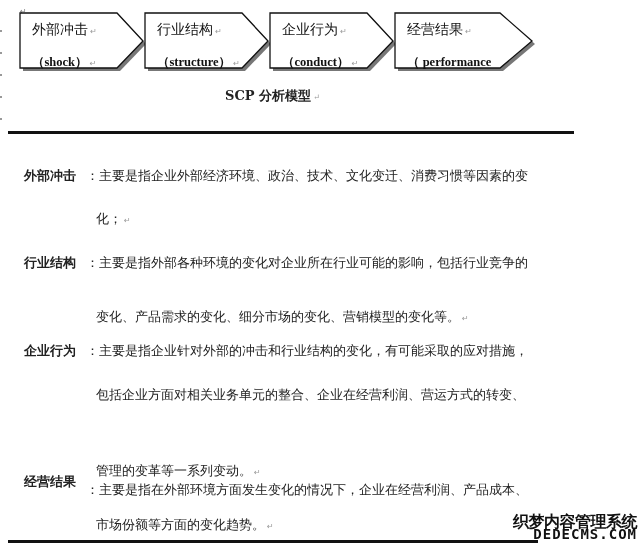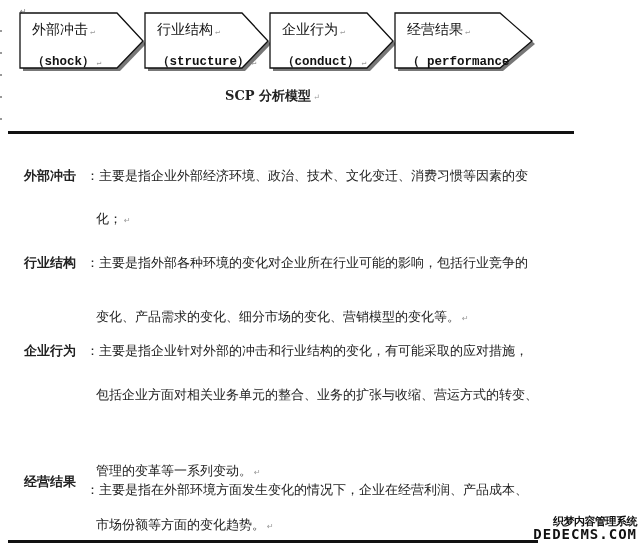--- a/index.html
+++ b/index.html
@@ -49,21 +49,21 @@
     }
     .chev svg {
       position: absolute;
       left: 0; top: 0;
       overflow: visible;
     }
     .chev .txt {
       position: absolute;
       left: 12px;
       top: 7px;
-      font-family: Liberation Mono, monospace;
+      font-family: Liberation Serif, serif;
       font-size: 14px;
       line-height: 20px;
       color: #111;
       white-space: nowrap;
     }
     .chev .txt .zh {
       display: block;
       font-size: 14px;
     }
     .chev .txt .en {
@@ -135,21 +135,21 @@
       top: 516px;
       text-align: right;
       background: #fff;
       padding: 0 1px;
       line-height: 12px;
     }
     .watermark .wm-zh {
       display: block;
       font-family: "DejaVu Sans", sans-serif;
       font-weight: bold;
-      font-size: 11px;
+      font-size: 16px;
       color: #111;
       letter-spacing: -0.5px;
     }
     .watermark .wm-en {
       display: block;
       font-family: "DejaVu Sans Mono", monospace;
       font-weight: bold;
       font-size: 14px;
       color: #111;
       letter-spacing: 1px;
@@ -231,21 +231,21 @@
 
     <div class="def" style="top:94px;">
       <span class="term">行业结构</span>
       <span class="line first" style="top:0px;">：主要是指外部各种环境的变化对企业所在行业可能的影响，包括行业竞争的</span>
       <span class="line cont" style="top:54px;"><span>变化、产品需求的变化、细分市场的变化、营销模型的变化等。</span><span class="pilcrow">↵</span></span>
     </div>
 
     <div class="def" style="top:182px;">
       <span class="term">企业行为</span>
       <span class="line first" style="top:0px;">：主要是指企业针对外部的冲击和行业结构的变化，有可能采取的应对措施，</span>
-      <span class="line cont" style="top:44px;">包括企业方面对相关业务单元的整合、业务的扩张与收缩、营运方式的转变、</span>
+      <span class="line cont" style="top:44px;">包括企业方面对相关业务单元的整合、企业在经营利润、营运方式的转变、</span>
       <span class="line cont" style="top:88px;margin-top:32px;"><span>管理的变革等一系列变动。</span><span class="pilcrow">↵</span></span>
     </div>
 
     <div class="def" style="top:313px;">
       <span class="term">经营结果</span>
       <span class="line first" style="top:8px;">：主要是指在外部环境方面发生变化的情况下，企业在经营利润、产品成本、</span>
       <span class="line cont" style="top:43px;"><span>市场份额等方面的变化趋势。</span><span class="pilcrow">↵</span></span>
     </div>
   </div>
 

